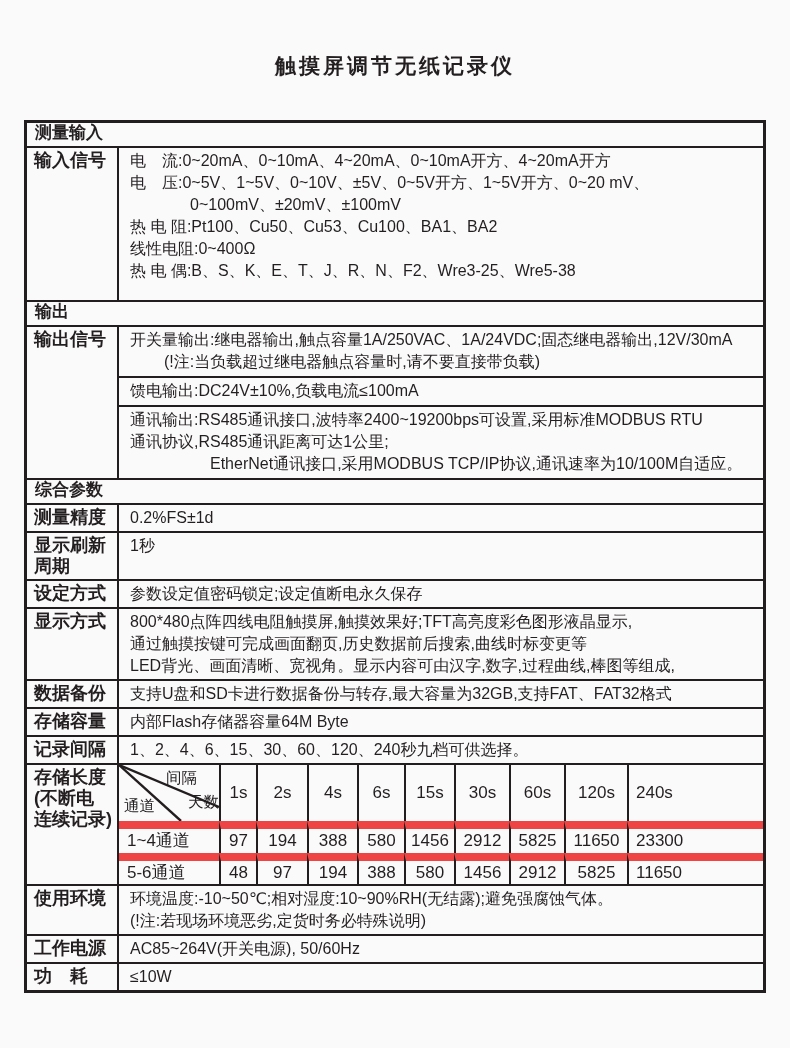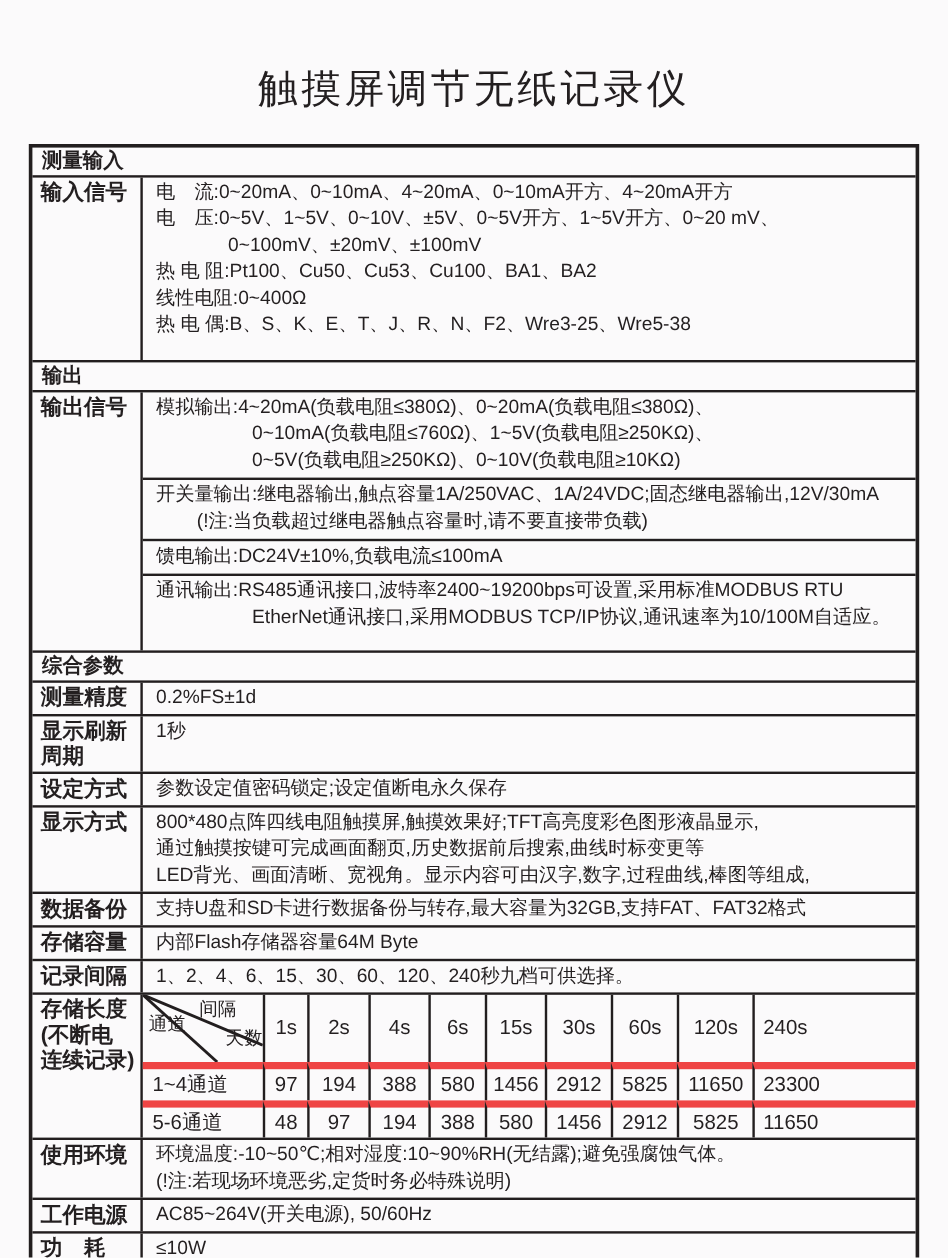--- a/index.html
+++ b/index.html
@@ -6,31 +6,31 @@
   body{
     width:790px;height:1048px;overflow:hidden;position:relative;
     background:#fbfafb;color:#231f20;
     font-family:"Liberation Sans","DejaVu Sans",sans-serif;
     font-weight:500;
     -webkit-font-smoothing:antialiased;
   }
   *{box-sizing:border-box;}
   .title{
     position:absolute;top:52px;left:0;width:100%;
-    text-align:center;font-size:33px;font-weight:400;letter-spacing:3px;
+    text-align:center;font-size:21px;font-weight:700;letter-spacing:3px;
   }
   .spec{
     position:absolute;left:24px;top:120px;width:742px;
     border:3px solid #221e1f;background:#fbfafb;
   }
   .trow{display:flex;border-top:2px solid #221e1f;}
   .trow:first-child{border-top:none;}
   .sec{
     padding:1px 8px 2px 8px;font-size:17px;font-weight:600;
-    min-height:22px;line-height:20px;width:100%;
+    min-height:22px;line-height:20px;width:100%;font-family:Liberation Mono, monospace;
   }
   .lbl{
     flex:0 0 92px;width:92px;border-right:2px solid #221e1f;
     padding:2px 3px 2px 7px;font-size:18px;font-weight:600;line-height:21px;
   }
   .cnt{
     flex:1;padding:2px 4px 2px 11px;font-size:16px;line-height:22px;font-weight:500;
   }
   .cnt.nopad{padding:0;}
   .ln{white-space:nowrap;}
@@ -48,33 +48,33 @@
   .h-env{min-height:48px;}
 
   
   .stor{
     display:grid;width:100%;
     grid-template-columns:100px 37px 51px 50px 47px 50px 55px 55px 63px 1fr;
     grid-template-rows:56px 32px 31px;
     font-size:17px;
   }
   .sc{
-    border-left:2px solid #221e1f;border-top:6px solid #ef4444;
+    border-left:2px solid #221e1f;border-top:8px solid #ef4444;
     display:flex;align-items:center;justify-content:center;
   }
   .sc.r1{border-top:none;}
   .sc.c1{border-left:none;}
   .sc.chan{justify-content:flex-start;padding-left:8px;}
   .sc.last{justify-content:flex-start;padding-left:7px;}
   .corner{position:relative;}
   .corner svg{position:absolute;inset:0;width:100%;height:100%;}
   .corner .cl{position:absolute;font-size:15.5px;font-weight:500;}
   .cl-top{top:2px;right:22px;}
   .cl-mid{top:26px;right:0;}
-  .cl-bot{bottom:20px;left:5px;}
+  .cl-bot{bottom:4px;left:5px;}
 </style>
 </head>
 <body>
 
 <div class="title">触摸屏调节无纸记录仪</div>
 
 <div class="spec">
 
   <div class="trow">
     <div class="sec">测量输入</div>
@@ -92,34 +92,30 @@
     </div>
   </div>
 
   <div class="trow">
     <div class="sec">输出</div>
   </div>
 
   <div class="trow">
     <div class="lbl">输出信号</div>
     <div class="cnt nopad">
-      <div class="sub h-analog">
-        <div class="ln">模拟输出:4~20mA(负载电阻≤380Ω)、0~20mA(负载电阻≤380Ω)、</div>
-        <div class="ln ind-b">0~10mA(负载电阻≤760Ω)、1~5V(负载电阻≥250KΩ)、</div>
-        <div class="ln ind-b">0~5V(负载电阻≥250KΩ)、0~10V(负载电阻≥10KΩ)</div>
-      </div>
       <div class="sub h-switch">
         <div class="ln">开关量输出:继电器输出,触点容量1A/250VAC、1A/24VDC;固态继电器输出,12V/30mA</div>
         <div class="ln ind-c">(!注:当负载超过继电器触点容量时,请不要直接带负载)</div>
       </div>
       <div class="sub">
         <div class="ln">馈电输出:DC24V±10%,负载电流≤100mA</div>
       </div>
       <div class="sub h-comm">
         <div class="ln">通讯输出:RS485通讯接口,波特率2400~19200bps可设置,采用标准MODBUS RTU</div>
+        <div class="ln">通讯协议,RS485通讯距离可达1公里;</div>
         <div class="ln ind-b">EtherNet通讯接口,采用MODBUS TCP/IP协议,通讯速率为10/100M自适应。</div>
       </div>
     </div>
   </div>
 
   <div class="trow">
     <div class="sec">综合参数</div>
   </div>
 
   <div class="trow">

